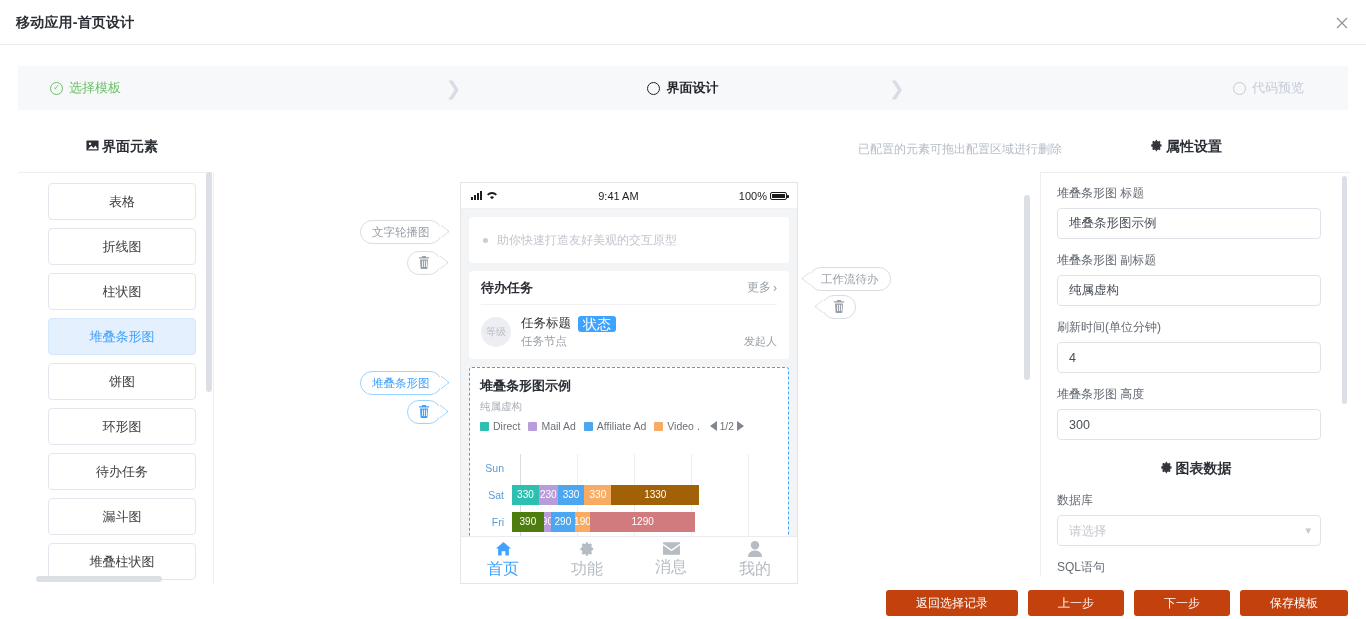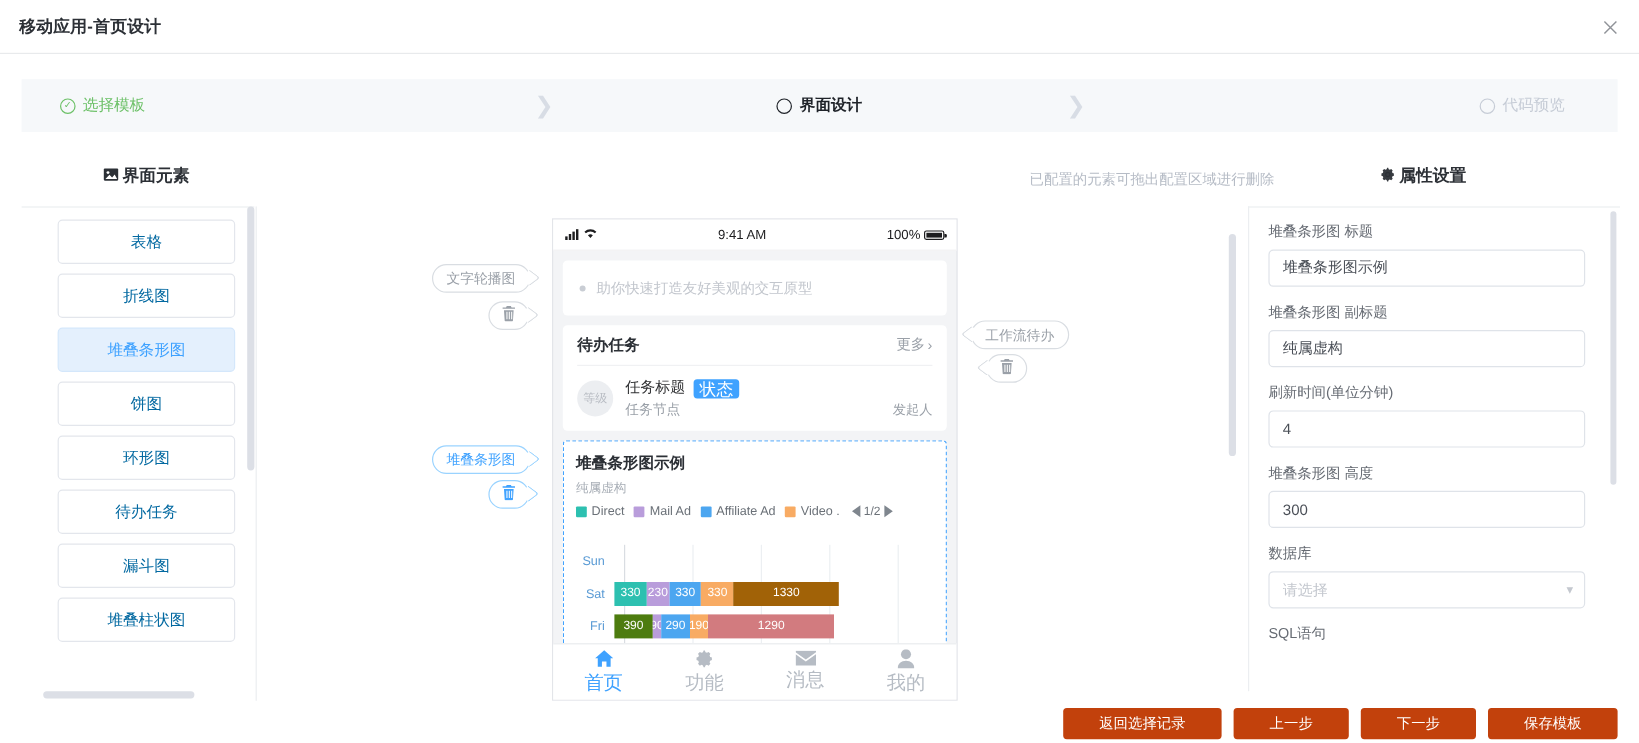--- a/index.html
+++ b/index.html
@@ -86,21 +86,21 @@
     overflow: hidden;
   }
   .elem-list {
     position: absolute; top: 10px; left: 30px; width: 148px;
   }
   .elem-item {
     width: 148px; height: 37px;
     border: 1px solid #e3e6ec; border-radius: 4px;
     margin-bottom: 8px;
     display: flex; align-items: center; justify-content: center;
-    font-size: 13px; color: #0369a1; background: #fff;
+    font-size: 13px; color: #404040; background: #fff;
     cursor: pointer; user-select: none;
   }
   .elem-item.selected {
     background: #e4f0fd; border-color: #d4e7fb; color: #3fa2ff;
   }
   .left-vscroll {
     position: absolute; top: 172px; left: 206px;
     width: 6px; height: 400px;
   }
   .left-vscroll .thumb {
@@ -366,20 +366,23 @@
   <span>属性设置</span>
 </div>
 
 <div class="left-panel">
   <div class="elem-list" id="elem-list">
       <div class="elem-item">
         <span>表格</span>
       </div>
       <div class="elem-item">
         <span>折线图</span>
+      </div>
+      <div class="elem-item">
+        <span>柱状图</span>
       </div>
       <div class="elem-item selected">
         <span>堆叠条形图</span>
       </div>
       <div class="elem-item">
         <span>饼图</span>
       </div>
       <div class="elem-item">
         <span>环形图</span>
       </div>
@@ -593,20 +596,29 @@
 <div class="center-vscroll"></div>
 
 <div class="right-panel">
   <div id="prop-fields">
       <div class="field"><div class="field-label">堆叠条形图 标题</div><input class="field-input" value="堆叠条形图示例" style=""></div>
       <div class="field"><div class="field-label">堆叠条形图 副标题</div><input class="field-input" value="纯属虚构" style=""></div>
       <div class="field"><div class="field-label">刷新时间(单位分钟)</div><input class="field-input" value="4" style=""></div>
       <div class="field"><div class="field-label">堆叠条形图 高度</div><input class="field-input" value="300" style=""></div>
     </div>
 
+  <div class="section-head">
+    <span>
+      <svg width="13" height="13" viewBox="0 0 16 16">
+          <path fill="#2c3036" d="M8 5.2A2.8 2.8 0 1 0 8 10.8 2.8 2.8 0 0 0 8 5.2zm0 4.3a1.5 1.5 0 1 1 0-3 1.5 1.5 0 0 1 0 3z"></path>
+          <path fill="#2c3036" d="M14.3 9.1l-.1-1.1.1-1.1-1.5-.5-.5-1.2.7-1.4-1.5-1.5-1.4.7-1.2-.5L8.4 1H7.3L6.8 2.5l-1.2.5-1.4-.7L2.7 3.8l.7 1.4-.5 1.2-1.5.5.1 1.1-.1 1.1 1.5.5.5 1.2-.7 1.4 1.5 1.5 1.4-.7 1.2.5.5 1.5h1.1l.5-1.5 1.2-.5 1.4.7 1.5-1.5-.7-1.4.5-1.2z" opacity=".95"></path>
+        </svg>
+    </span>
+    <span>图表数据</span>
+  </div>
 
   <div class="field">
     <div class="field-label">数据库</div>
     <div class="field-select">
       <input class="field-input" readonly="" placeholder="请选择" style="">
       <span class="select-arrow">▾</span>
     </div>
   </div>
 
   <div class="field">

